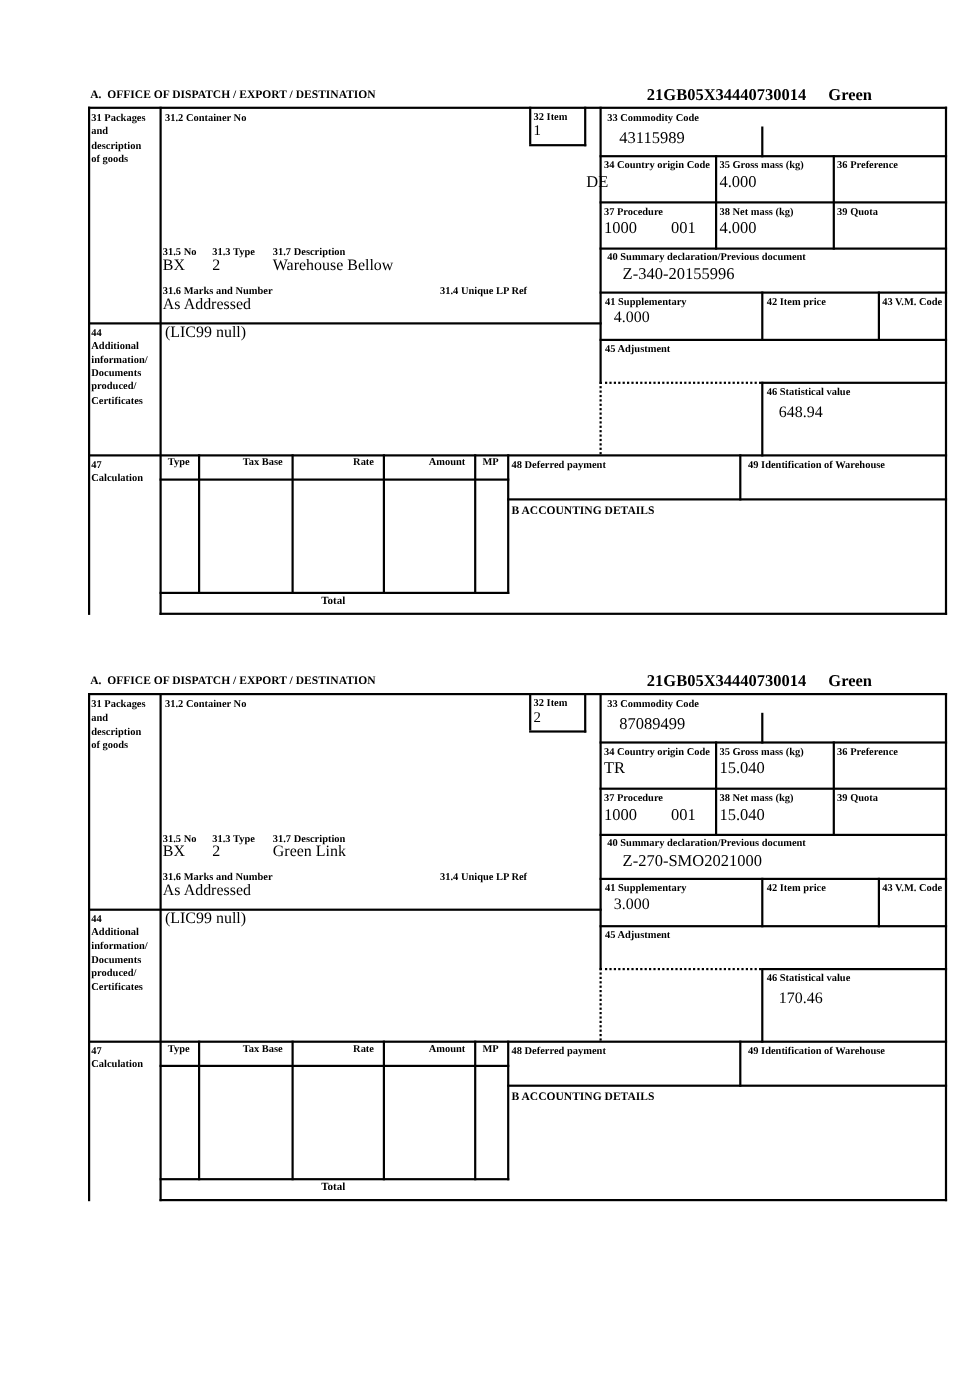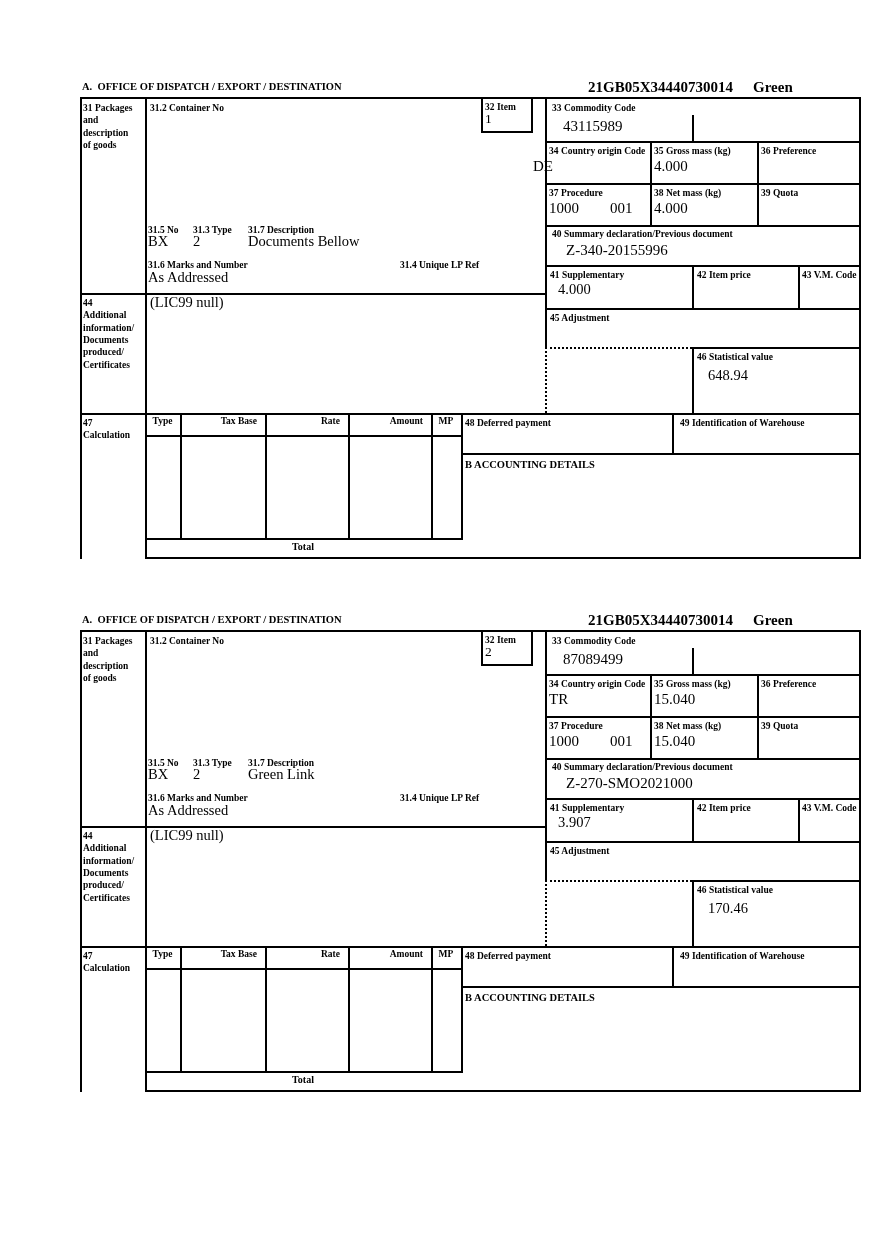--- a/index.html
+++ b/index.html
@@ -95,21 +95,21 @@
       <div class="val f15" style="left:530px;top:103px">001</div>
       <div class="lbl" style="left:574px;top:90px">38 Net mass (kg)</div>
       <div class="val f15" style="left:574px;top:103px">4.000</div>
       <div class="lbl" style="left:681px;top:90px">39 Quota</div>
 
       <div class="lbl" style="left:68px;top:127px">31.5 No</div>
       <div class="lbl" style="left:113px;top:127px">31.3 Type</div>
       <div class="lbl" style="left:168px;top:127px">31.7 Description</div>
       <div class="val" style="left:68px;top:137px">BX</div>
       <div class="val" style="left:113px;top:137px">2</div>
-      <div class="val" style="left:168px;top:137px">Documents Bellow</div>
+      <div class="val" style="left:168px;top:137px">Warehouse Bellow</div>
 
       <div class="lbl" style="left:68px;top:162px">31.6 Marks and Number</div>
       <div class="lbl" style="left:320px;top:162px">31.4 Unique LP Ref</div>
       <div class="val" style="left:68px;top:173px">As Addressed</div>
 
       <div class="lbl" style="left:472px;top:131px">40 Summary declaration/Previous document</div>
       <div class="val f15" style="left:486px;top:145px">Z-340-20155996</div>
 
       <div class="lbl" style="left:470px;top:172px">41 Supplementary</div>
       <div class="val" style="left:478px;top:185px">4.000</div>
@@ -222,21 +222,21 @@
       <div class="val" style="left:168px;top:137px">Green Link</div>
 
       <div class="lbl" style="left:68px;top:162px">31.6 Marks and Number</div>
       <div class="lbl" style="left:320px;top:162px">31.4 Unique LP Ref</div>
       <div class="val" style="left:68px;top:173px">As Addressed</div>
 
       <div class="lbl" style="left:472px;top:131px">40 Summary declaration/Previous document</div>
       <div class="val f15" style="left:486px;top:145px">Z-270-SMO2021000</div>
 
       <div class="lbl" style="left:470px;top:172px">41 Supplementary</div>
-      <div class="val" style="left:478px;top:185px">3.907</div>
+      <div class="val" style="left:478px;top:185px">3.000</div>
       <div class="lbl" style="left:617px;top:172px">42 Item price</div>
       <div class="lbl" style="left:722px;top:172px">43 V.M. Code</div>
 
       <div class="lbl" style="left:3px;top:200px;width:62px">44
 Additional
 information/
 Documents
 produced/
 Certificates</div>
       <div class="val" style="left:70px;top:198px">(LIC99 null)</div>

